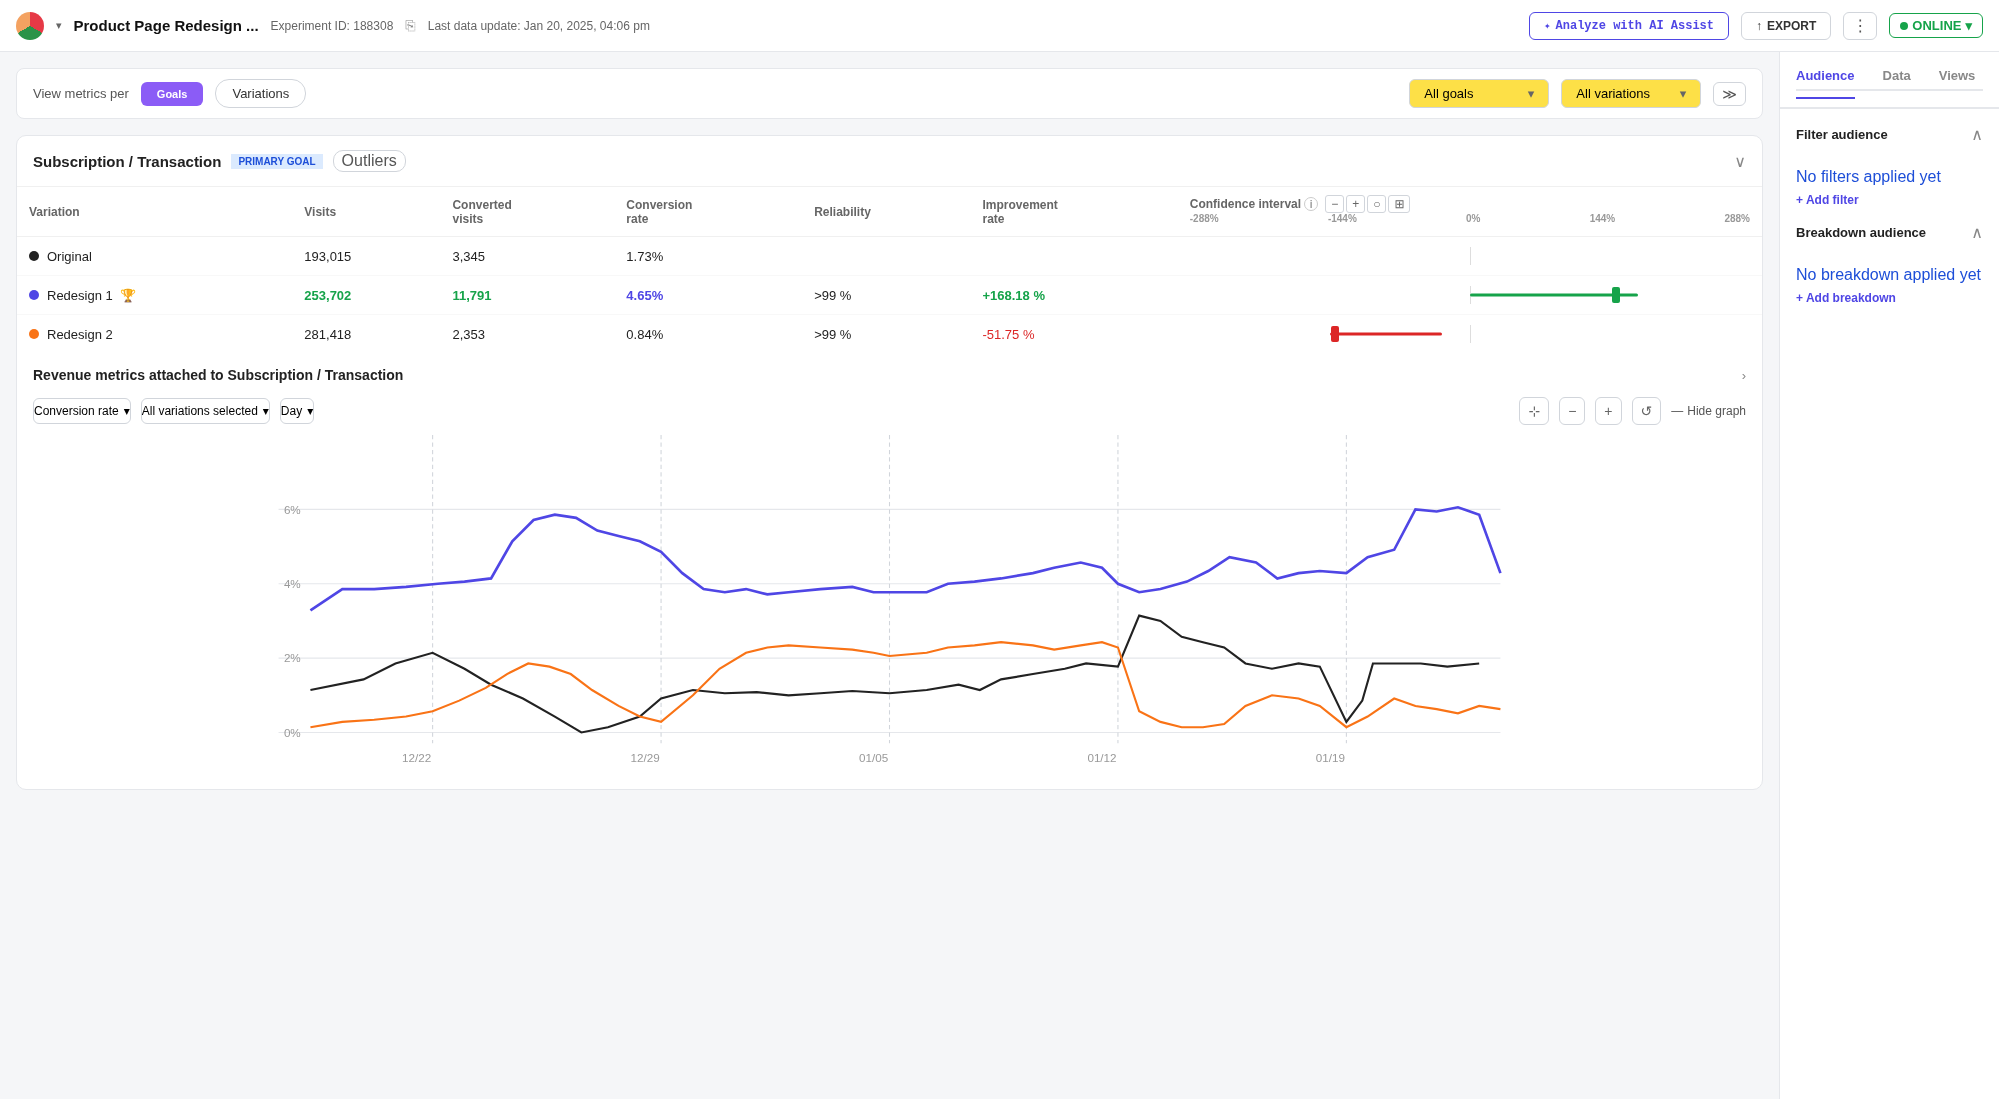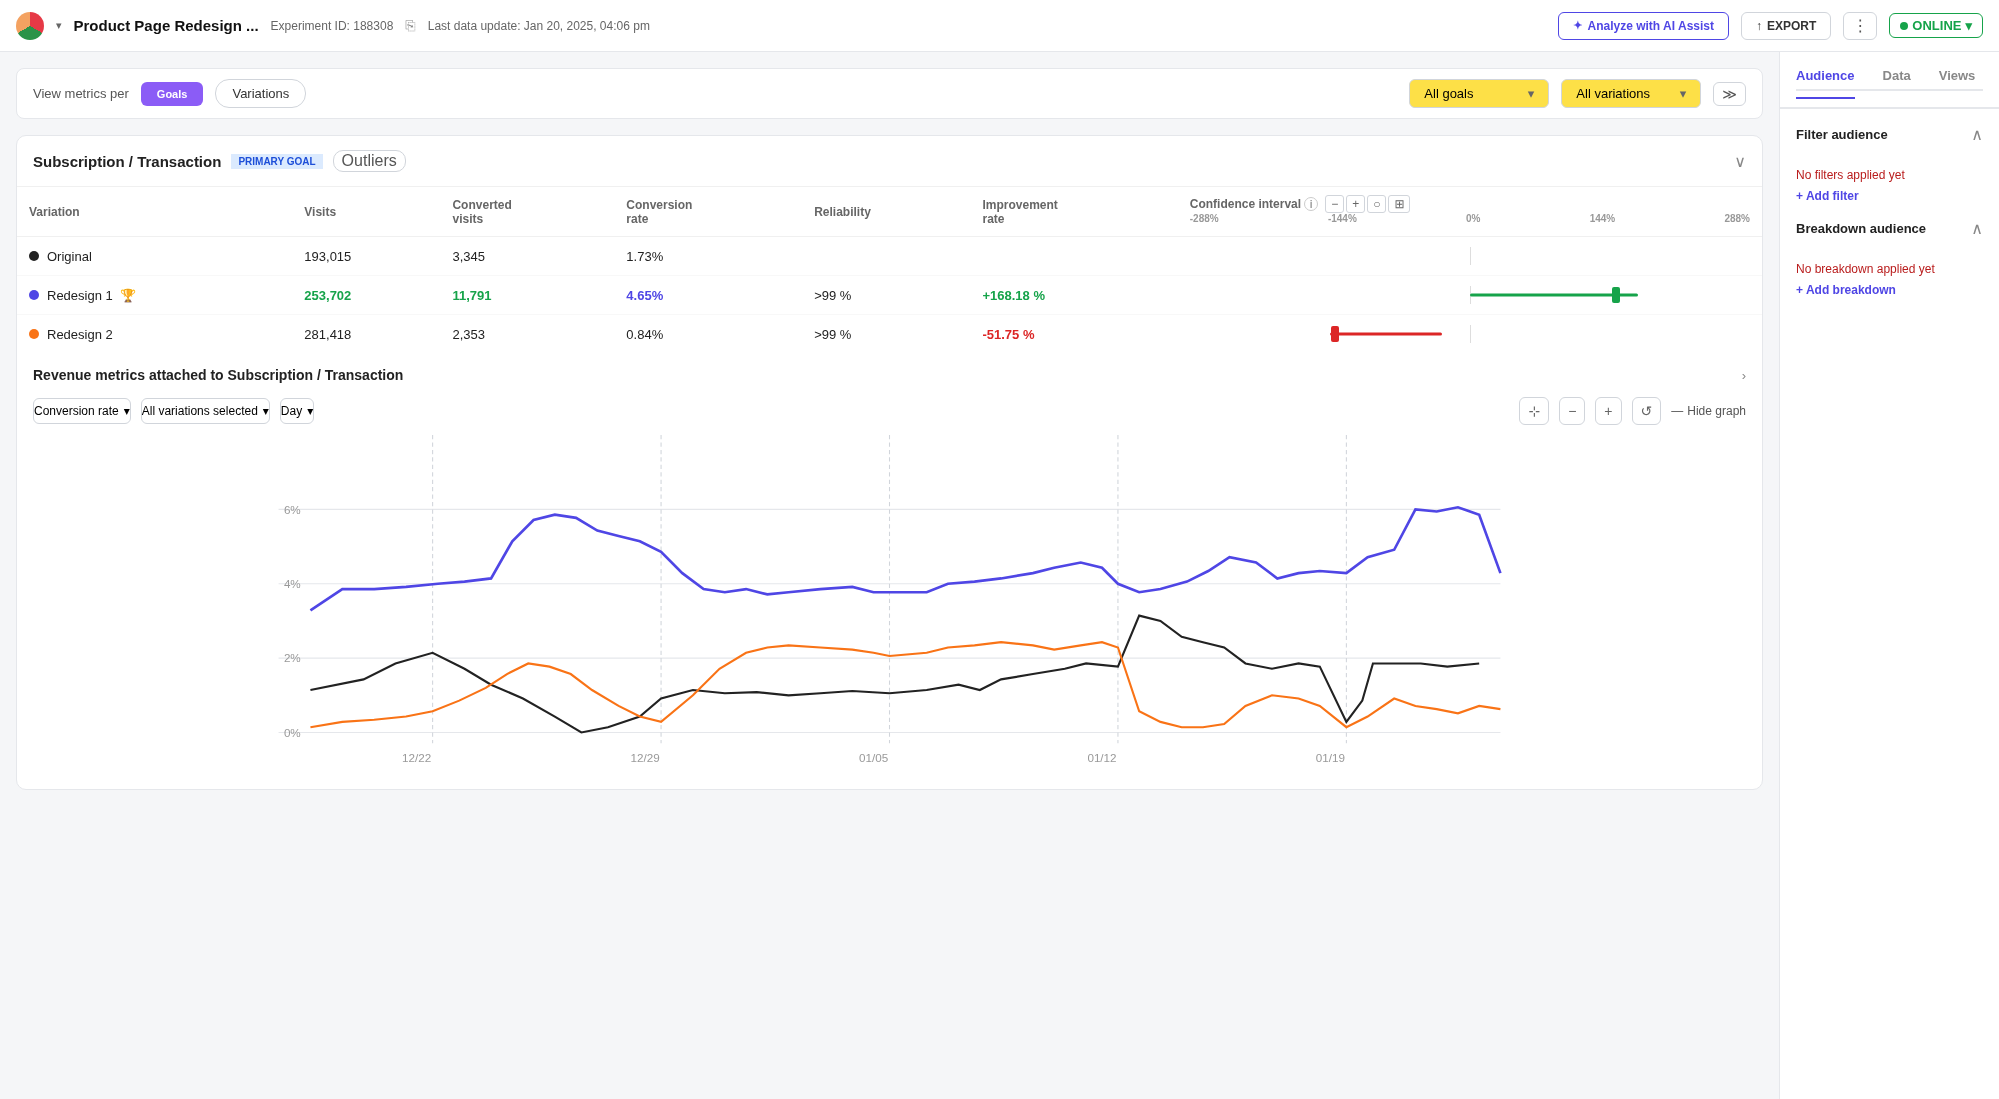--- a/index.html
+++ b/index.html
@@ -10,21 +10,21 @@
       background: #fff; border-bottom: 1px solid #e5e7eb; gap: 12px;
     }
     .logo { width: 28px; height: 28px; border-radius: 50%; background: conic-gradient(#e63946 0 120deg, #2b9348 120deg 240deg, #f4a261 240deg 360deg); flex-shrink: 0; }
     .logo-chevron { color: #666; font-size: 11px; }
     .experiment-title { font-weight: 700; font-size: 15px; color: #111; white-space: nowrap; }
     .experiment-id { color: #666; font-size: 12px; white-space: nowrap; }
     .copy-icon { color: #888; font-size: 13px; cursor: pointer; }
     .last-update { color: #666; font-size: 12px; flex: 1; }
     .ai-assist-btn {
       background: #fff; border: 1.5px solid #4f46e5; color: #4f46e5; border-radius: 6px;
-      padding: 6px 14px; font-size: 12px; font-weight: 600; cursor: pointer; white-space: nowrap; display: flex; align-items: center; gap: 5px;
+      padding: 6px 14px; font-size: 12px; font-weight: 600; cursor: pointer; white-space: nowrap; display: flex; align-items: center; gap: 5px; font-family: Liberation Mono, monospace;
     }
     .ai-assist-btn::before { content: '✦'; font-size: 11px; }
     .export-btn {
       background: #fff; border: 1.5px solid #d1d5db; color: #333; border-radius: 6px;
       padding: 6px 14px; font-size: 12px; font-weight: 600; cursor: pointer; display: flex; align-items: center; gap: 5px;
     }
     .more-btn { background: none; border: 1.5px solid #d1d5db; border-radius: 6px; padding: 5px 8px; cursor: pointer; color: #555; font-size: 16px; line-height: 1; }
     .online-badge { color: #16a34a; font-weight: 700; font-size: 13px; border: 1.5px solid #16a34a; border-radius: 6px; padding: 4px 10px; display: flex; align-items: center; gap: 4px; cursor: pointer; }
     .online-dot { width: 8px; height: 8px; background: #16a34a; border-radius: 50%; }
 
@@ -55,21 +55,21 @@
     table { width: 100%; border-collapse: collapse; }
     th { text-align: left; padding: 8px 12px; color: #666; font-size: 12px; font-weight: 600; border-bottom: 1px solid #f0f0f0; white-space: nowrap; }
     td { padding: 10px 12px; font-size: 13px; border-bottom: 1px solid #f8f8f8; vertical-align: middle; }
     tr:last-child td { border-bottom: none; }
     .variation-name { display: flex; align-items: center; gap: 8px; font-weight: 500; }
     .dot-black { width: 10px; height: 10px; background: #222; border-radius: 50%; flex-shrink: 0; }
     .dot-blue { width: 10px; height: 10px; background: #4f46e5; border-radius: 50%; flex-shrink: 0; }
     .dot-orange { width: 10px; height: 10px; background: #f97316; border-radius: 50%; flex-shrink: 0; }
     .trophy-icon { color: #888; font-size: 13px; }
     .green-val { color: #16a34a; font-weight: 600; }
-    .red-val { color: #dc2626; font-weight: 700; }
+    .red-val { color: #dc2626; font-weight: 400; }
     .blue-val { color: #4f46e5; font-weight: 600; }
     .ci-cell { position: relative; min-width: 280px; }
     .ci-axis { display: flex; justify-content: space-between; font-size: 10px; color: #999; margin-bottom: 4px; }
     .ci-bar-container { position: relative; height: 18px; }
     .ci-center-line { position: absolute; left: 50%; top: 0; bottom: 0; width: 1px; background: #ddd; }
 
     .revenue-section { padding: 14px 16px; }
     .revenue-header { display: flex; align-items: center; margin-bottom: 14px; }
     .revenue-title { font-weight: 600; font-size: 14px; }
     .revenue-arrow { margin-left: auto; color: #888; cursor: pointer; }
@@ -87,21 +87,21 @@
       display: flex; flex-direction: column; gap: 16px; flex-shrink: 0;
     }
     .panel-tabs { display: flex; gap: 28px; border-bottom: 2px solid #e5e7eb; padding-bottom: 8px; margin-bottom: 4px; }
     .panel-tab { font-size: 13px; font-weight: 600; color: #888; cursor: pointer; padding-bottom: 6px; }
     .panel-tab.active { color: #4f46e5; border-bottom: 2px solid #4f46e5; margin-bottom: -10px; }
     .expand-btn { margin-left: auto; background: none; border: 1.5px solid #d1d5db; border-radius: 6px; padding: 3px 8px; cursor: pointer; color: #555; font-size: 14px; }
 
     .section-header { display: flex; align-items: center; justify-content: space-between; margin-bottom: 8px; }
     .section-title { font-weight: 700; font-size: 13px; }
     .collapse-icon { color: #888; cursor: pointer; font-size: 16px; }
-    .no-filter { color: #b91c1c; font-size: 12px; margin-bottom: 6px; margin-top: 24px; }
+    .no-filter { color: #1d4ed8; font-size: 16px; margin-bottom: 6px; margin-top: 24px; }
     .add-link { color: #4f46e5; font-size: 12px; cursor: pointer; font-weight: 600; text-align: right; }
 
     .ci-header-group { display: flex; align-items: center; gap: 3px; }
     .info-icon { color: #999; font-size: 11px; cursor: pointer; border: 1px solid #ccc; border-radius: 50%; width: 14px; height: 14px; display: inline-flex; align-items: center; justify-content: center; font-size: 10px; }
     .ci-controls { display: flex; gap: 2px; margin-left: 4px; }
     .ci-ctrl-btn { background: none; border: 1px solid #d1d5db; border-radius: 3px; padding: 1px 5px; cursor: pointer; font-size: 12px; color: #666; }
   </style>
 </head>
 <body>
 

